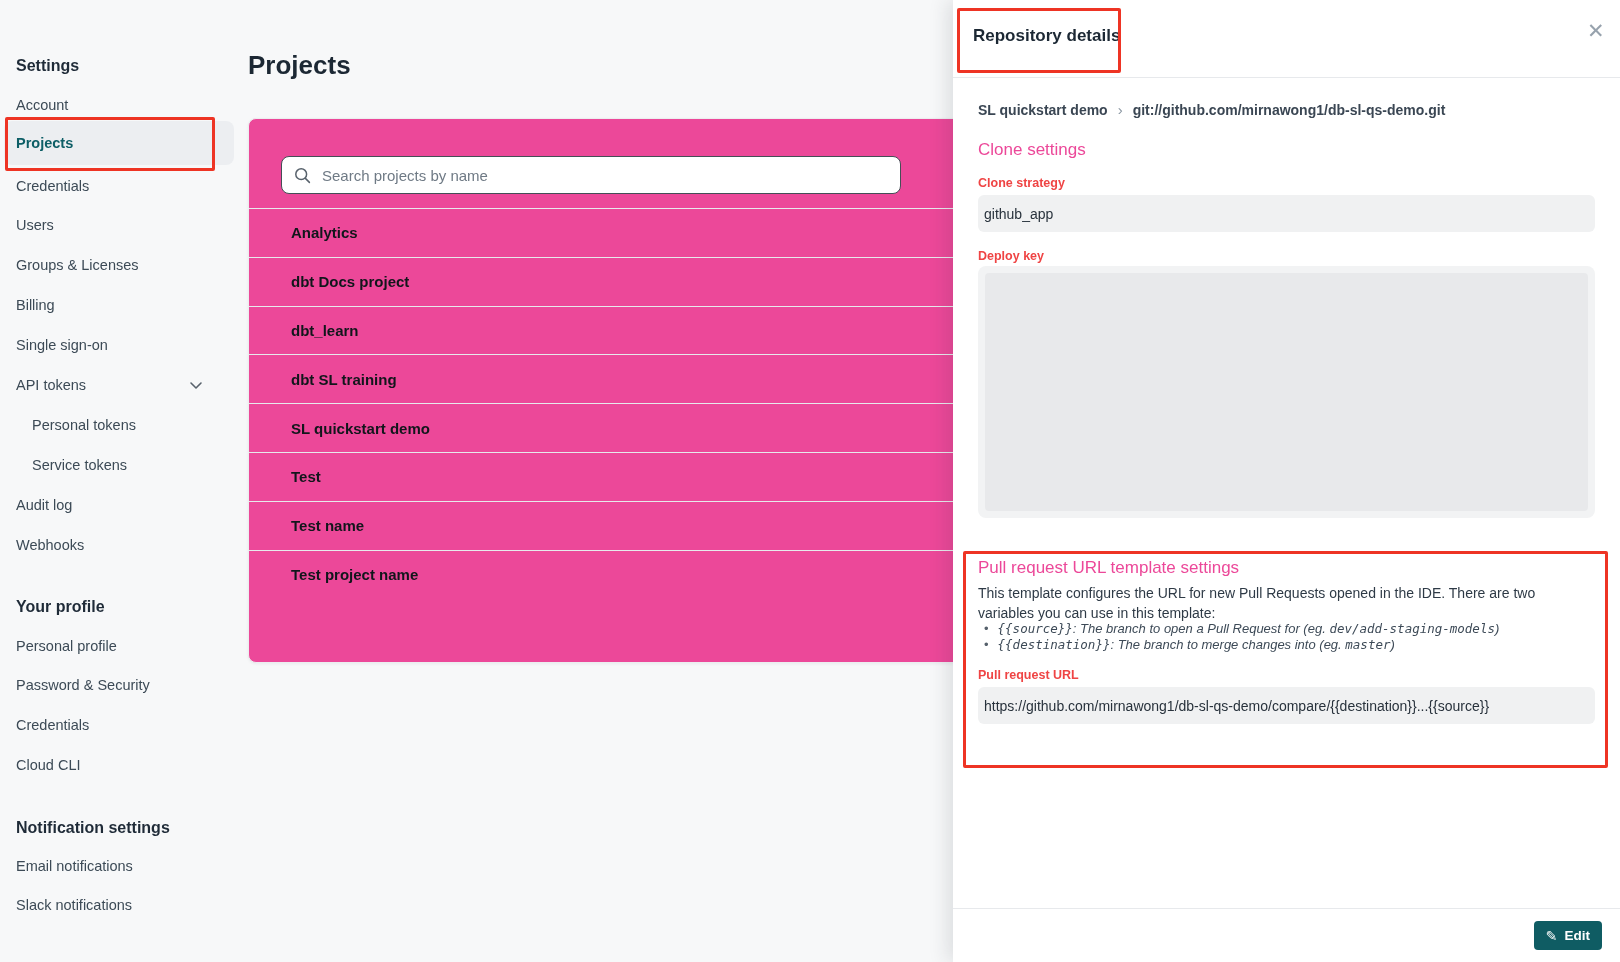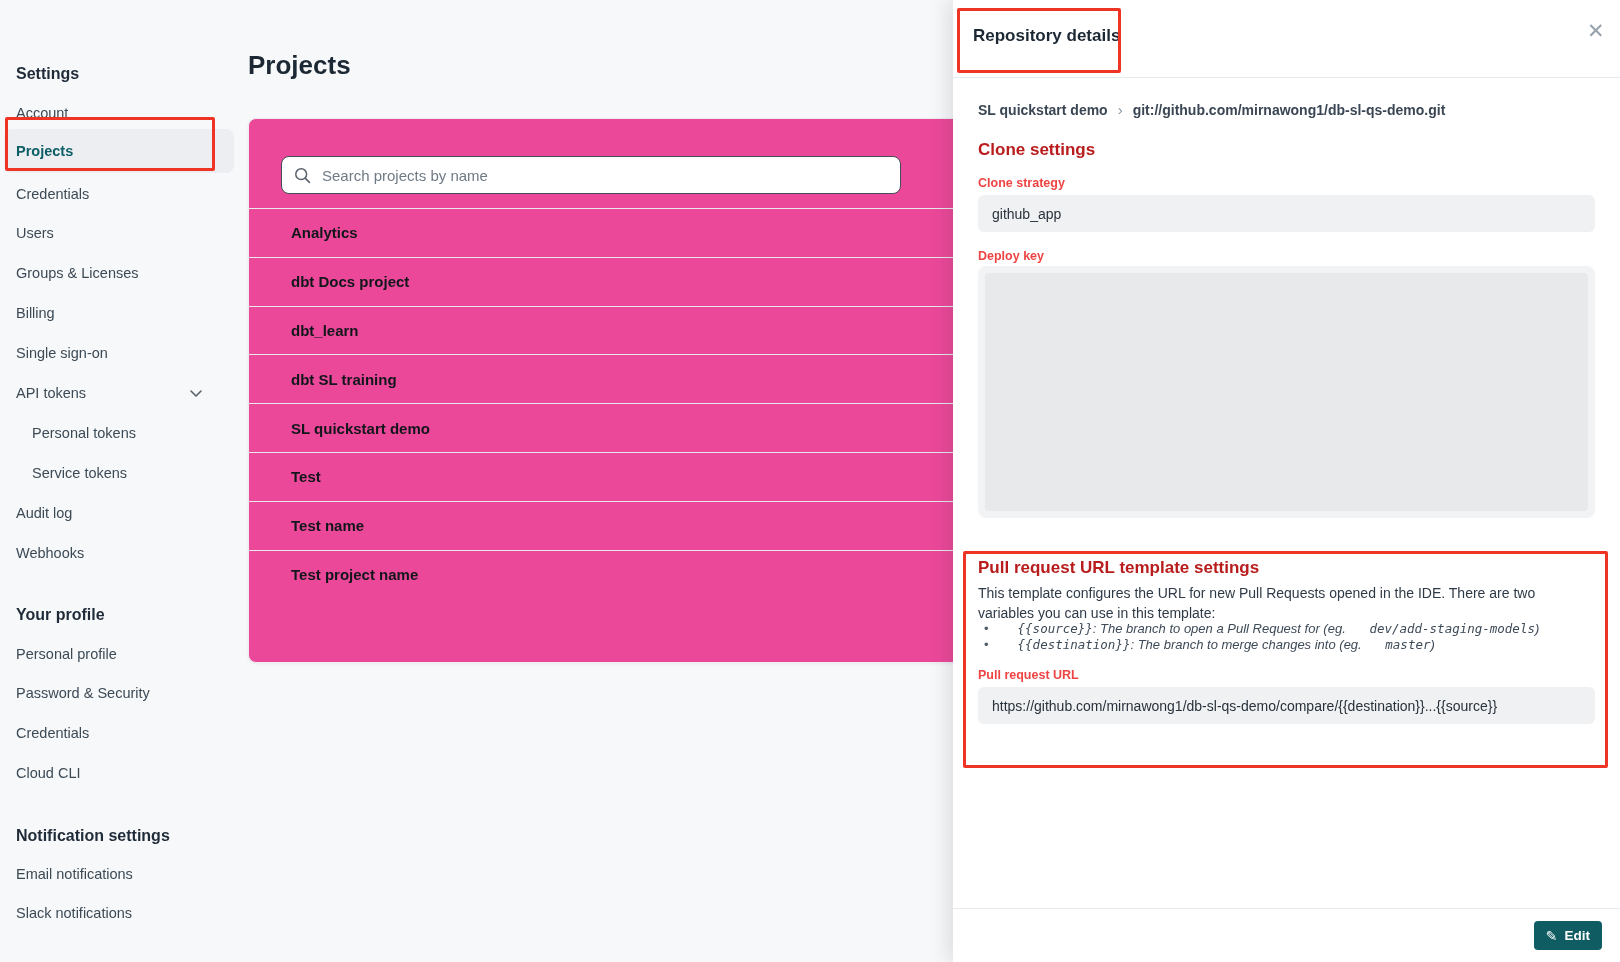--- a/index.html
+++ b/index.html
@@ -1,19 +1,19 @@
 <!DOCTYPE html>
 <html><head>
 <meta charset="utf-8">
 <style>
   html,body{margin:0;padding:0;background:#f7f8f9;font-family:"Liberation Sans","DejaVu Sans",sans-serif;}
   #page{position:relative;width:1620px;height:962px;background:#f7f8f9;overflow:hidden;color:#3c4a56;}
 
   
-  #sidebar{position:absolute;left:0;top:8px;width:240px;height:812px;}
+  #sidebar{position:absolute;left:0;top:0;width:240px;height:812px;}
   .side-row{position:absolute;left:0;width:240px;height:30px;display:flex;align-items:center;padding-left:16px;box-sizing:border-box;font-size:14.5px;color:#3c4a56;cursor:pointer;}
   .side-row.indent{padding-left:32px;}
   .side-head{font-weight:bold;font-size:16px;color:#1f2b38;cursor:default;}
   .side-pill{position:absolute;left:4px;top:121px;width:230px;height:44px;background:#eceef1;border-radius:8px;display:flex;align-items:center;padding-left:12px;box-sizing:border-box;cursor:pointer;}
   .side-pill .lbl{font-weight:bold;color:#0d5e66;font-size:14.5px;}
   .chev{position:absolute;left:188px;top:0;height:30px;display:flex;align-items:center;}
 
   
   .annotation{position:absolute;border:3px solid #ee3424;border-radius:2px;pointer-events:none;z-index:60;background:transparent;}
 
@@ -27,30 +27,30 @@
   #proj-rows{position:absolute;left:0;top:89px;width:100%;}
   .proj-row{height:48.8px;display:flex;align-items:center;padding-left:42px;border-top:1px solid #e7e9ec;font-size:15px;font-weight:bold;color:#11161b;cursor:pointer;box-sizing:border-box;}
 
   
   #drawer{position:absolute;left:953px;top:0;width:667px;height:962px;background:#fff;box-shadow:-6px 0 18px rgba(31,41,51,.12);z-index:40;}
   #drawer-title{position:absolute;left:20px;top:26px;font-size:17px;font-weight:bold;color:#1c2834;}
   #drawer-close{position:absolute;left:634px;top:20px;font-size:21px;color:#97a2ad;cursor:pointer;line-height:1;}
   #drawer-divider{position:absolute;left:0;top:77px;width:667px;border-top:1px solid #e7e9ec;}
   #breadcrumb{position:absolute;left:25px;top:101px;display:flex;align-items:center;gap:10px;font-size:14px;font-weight:bold;color:#3a4653;}
   #breadcrumb .sep{color:#8b97a2;font-weight:normal;font-size:15px;}
-  .sec-head{position:absolute;left:25px;font-size:17px;font-weight:bold;color:#b91c1c;}
+  .sec-head{position:absolute;left:25px;font-size:17px;font-weight:normal;color:#ec4899;}
   .fld-label{position:absolute;left:25px;font-size:12.5px;font-weight:bold;color:#ef4444;}
-  .gray-field{position:absolute;left:25px;width:617px;height:37px;background:#f0f1f2;border-radius:6px;display:flex;align-items:center;padding-left:14px;box-sizing:border-box;font-size:14px;color:#28323c;}
+  .gray-field{position:absolute;left:25px;width:617px;height:37px;background:#f0f1f2;border-radius:6px;display:flex;align-items:center;padding-left:6px;box-sizing:border-box;font-size:14px;color:#28323c;}
   #deploy-box{position:absolute;left:25px;top:266px;width:617px;height:252px;background:#f2f3f4;border-radius:8px;}
   #deploy-inner{position:absolute;left:7px;top:7px;right:7px;bottom:7px;background:#e8e9eb;border-radius:4px;}
   #pr-desc{position:absolute;left:25px;top:584px;width:600px;font-size:14px;line-height:19.5px;color:#2e3a46;}
   #pr-bullets{position:absolute;left:25px;top:621px;width:610px;font-size:13px;font-style:italic;color:#3d4a57;}
   .pr-bullet{display:flex;align-items:baseline;line-height:15.8px;}
   .pr-bullet::before{content:"\2022";margin:0 9px 0 6px;font-style:normal;color:#55606b;}
-  .mono{font-family:"DejaVu Sans Mono","Liberation Mono",monospace;font-size:12.5px;margin-left:20px;}
+  .mono{font-family:"DejaVu Sans Mono","Liberation Mono",monospace;font-size:12.5px;}
   #drawer-footer{position:absolute;left:0;bottom:0;width:667px;height:54px;border-top:1px solid #e7e9ec;background:#fff;box-sizing:border-box;}
   #edit-btn{position:absolute;right:18px;top:12px;height:29px;background:#0f5c63;border:none;border-radius:4px;color:#fff;font-size:13.5px;font-weight:bold;display:flex;align-items:center;gap:7px;padding:0 12px;cursor:pointer;font-family:"Liberation Sans","DejaVu Sans",sans-serif;}
   #edit-btn .pencil{font-size:14px;font-weight:normal;}
 </style>
 </head>
 <body>
 
 <div id="page">
 
   <nav id="sidebar">

